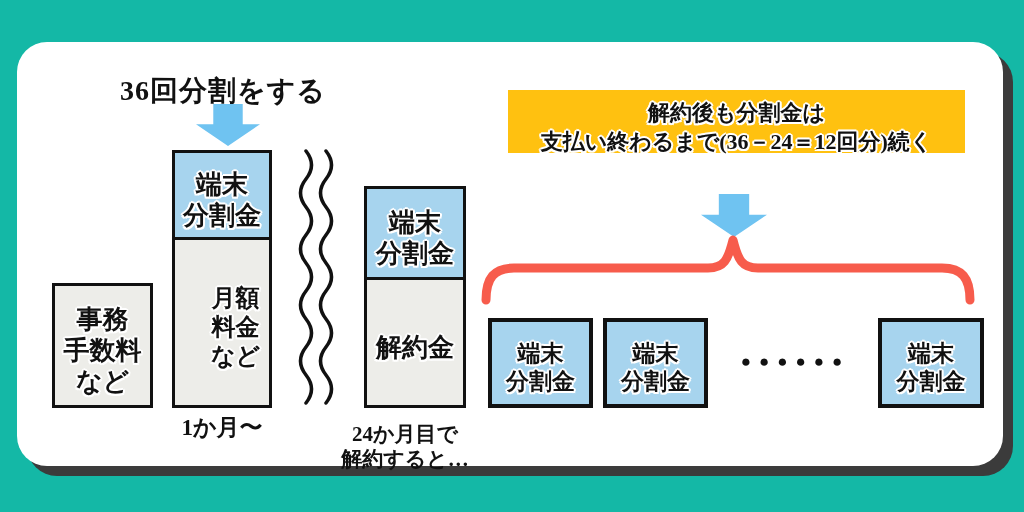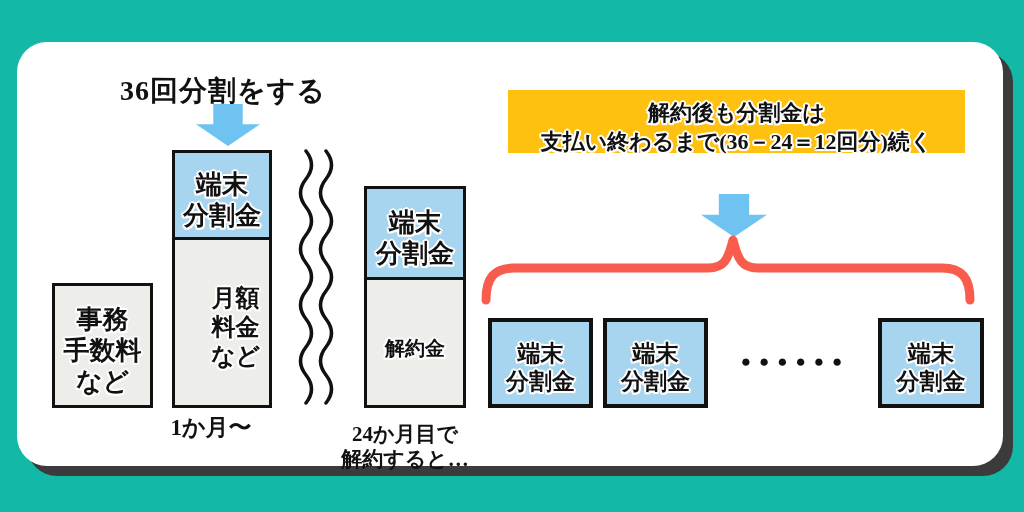--- a/index.html
+++ b/index.html
@@ -72,34 +72,34 @@
     <div class="abs bar" style="left:155px;top:108px;width:100px;height:258px;">
       <div class="seg seg-blue" style="height:84px;">
         <div class="seg-text ml ctr outl" style="font-size:26px;">端末
 分割金</div>
       </div>
       <div class="seg seg-gray">
         <div class="seg-text ml ctr outl" style="font-size:24px;padding-left:27px;">月額料金
 など</div>
       </div>
     </div>
-    <div class="abs caption ctr" style="left:132px;top:370px;width:124px;">1か月〜</div>
+    <div class="abs caption ctr" style="left:143px;top:370px;width:124px;">1か月〜</div>
 
     <svg class="abs" style="left:277px;top:106px;" width="44" height="260" viewBox="0 0 44 260">
       <path d="M12,3 q11,14 0,28 t0,28 t0,28 t0,28 t0,28 t0,28 t0,28 t0,28 t0,28" fill="none" stroke="#111" stroke-width="3.5" stroke-linecap="round"></path>
       <path d="M32,3 q11,14 0,28 t0,28 t0,28 t0,28 t0,28 t0,28 t0,28 t0,28 t0,28" fill="none" stroke="#111" stroke-width="3.5" stroke-linecap="round"></path>
     </svg>
 
     <div class="abs bar" style="left:347px;top:144px;width:102px;height:222px;">
       <div class="seg seg-blue" style="height:88px;">
         <div class="seg-text ml ctr outl" style="font-size:26px;">端末
 分割金</div>
       </div>
       <div class="seg seg-gray">
-        <div class="seg-text ml ctr outl" style="font-size:20px;">解約金</div>
+        <div class="seg-text ml ctr outl" style="font-size:26px;">解約金</div>
       </div>
     </div>
     <div class="abs caption ml ctr" style="left:313px;top:370px;width:150px;font-size:21px;line-height:1.18;">24か月目で
 解約すると…</div>
 
     <div class="abs banner" style="left:491px;top:48px;width:457px;height:63px;">
       <div class="banner-text ml ctr outl">解約後も分割金は
 支払い終わるまで(36－24＝12回分)続く</div>
     </div>
 

